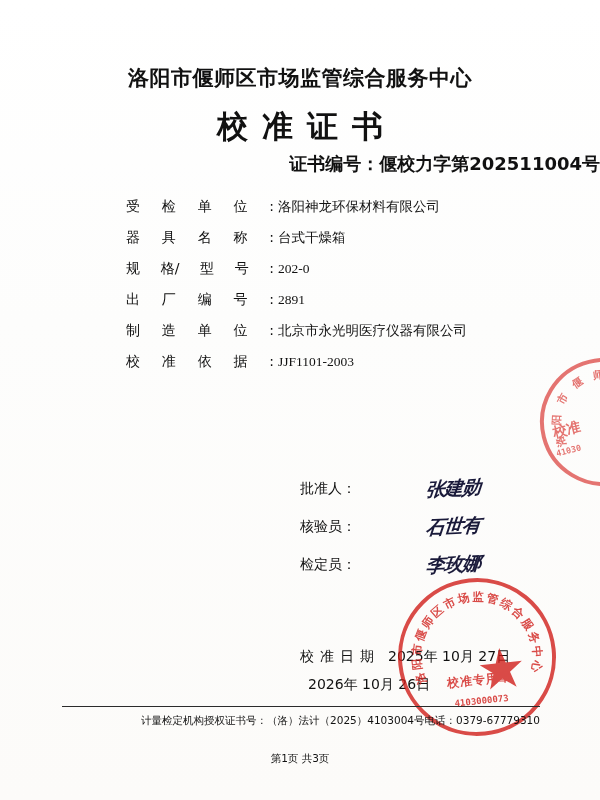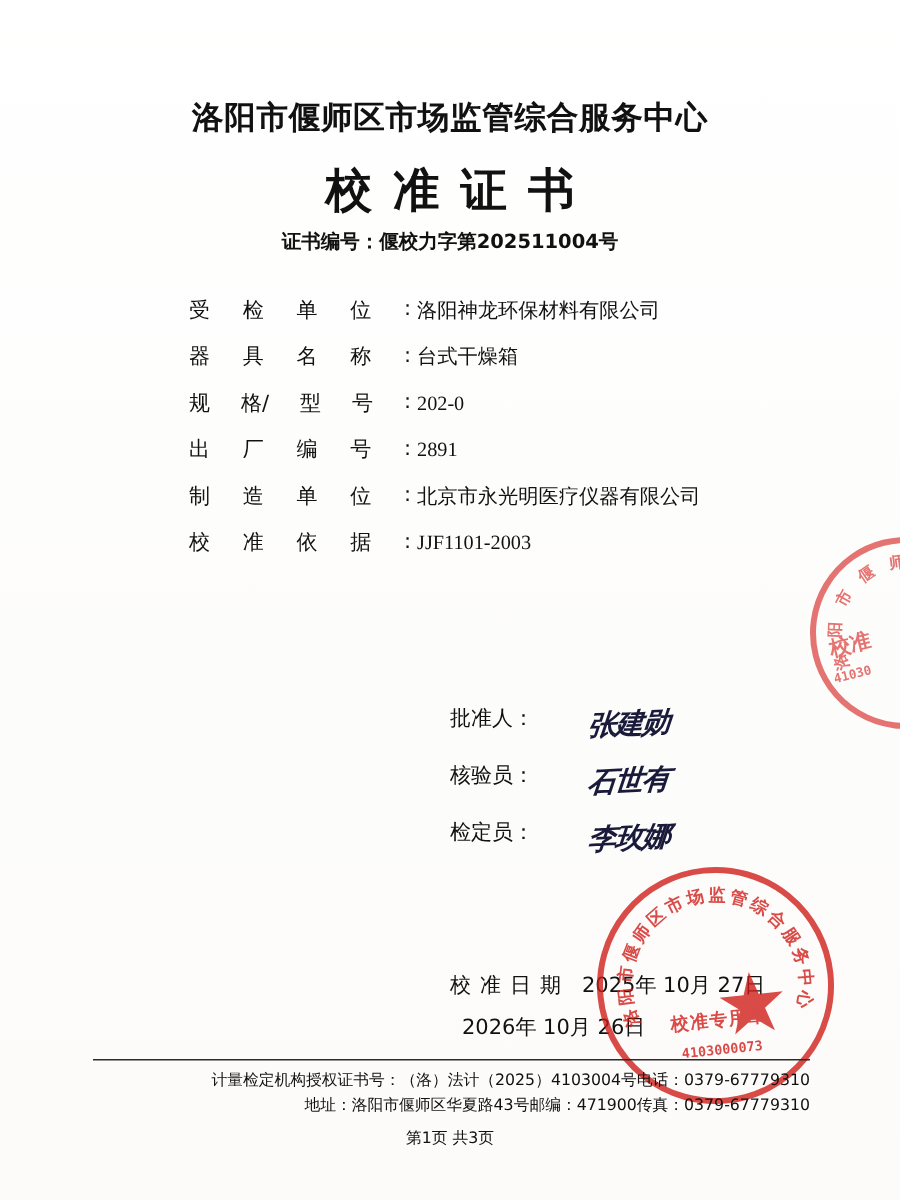--- a/index.html
+++ b/index.html
@@ -56,22 +56,22 @@
     letter-spacing: 14px;
     text-indent: 14px;
     color: #111;
     font-family: "DejaVu Sans", "Liberation Sans", sans-serif;
   }
   .cert-no {
     position: absolute;
     top: 152px;
     left: 0;
     width: 600px;
-    text-align: center;
-    font-size: 13px;
+    text-align: right;
+    font-size: 18px;
     font-weight: bold;
     color: #111;
     font-family: "DejaVu Sans", "Liberation Sans", sans-serif;
   }
 
   .fields {
     position: absolute;
     top: 198px;
     left: 126px;
     width: 400px;
@@ -101,22 +101,23 @@
   }
 
   .signatures {
     position: absolute;
     top: 470px;
     left: 300px;
     width: 260px;
   }
   .sig-row {
     display: flex;
-    align-items: flex-start;
+    align-items: center;
     height: 38px;
+    gap: 34px;
   }
   .sig-label {
     width: 86px;
     flex: 0 0 86px;
     font-size: 14px;
     color: #111;
     font-family: "DejaVu Sans", "Liberation Sans", sans-serif;
   }
   .sig-name {
     font-size: 19px;
@@ -429,22 +430,17 @@
       </div>
       <div class="seal-bottom-text">校准专用章</div>
       <div class="seal-code">4103000073</div>
     </div>
 
     <div class="footer">
       <div class="footer-row">
         <div class="footer-left">计量检定机构授权证书号：（洛）法计（2025）4103004号</div>
         <div class="footer-right">电话：0379-67779310</div>
       </div>
-      <div class="footer-row">
-        <div class="footer-left">地址：洛阳市偃师区华夏路43号</div>
-        <div class="footer-left">邮编：471900</div>
-        <div class="footer-right">传真：0379-67779310</div>
-      </div>
     </div>
     <div class="page-num">第1页  共3页</div>
 
   </div>
 </div>
 
 </body></html>

